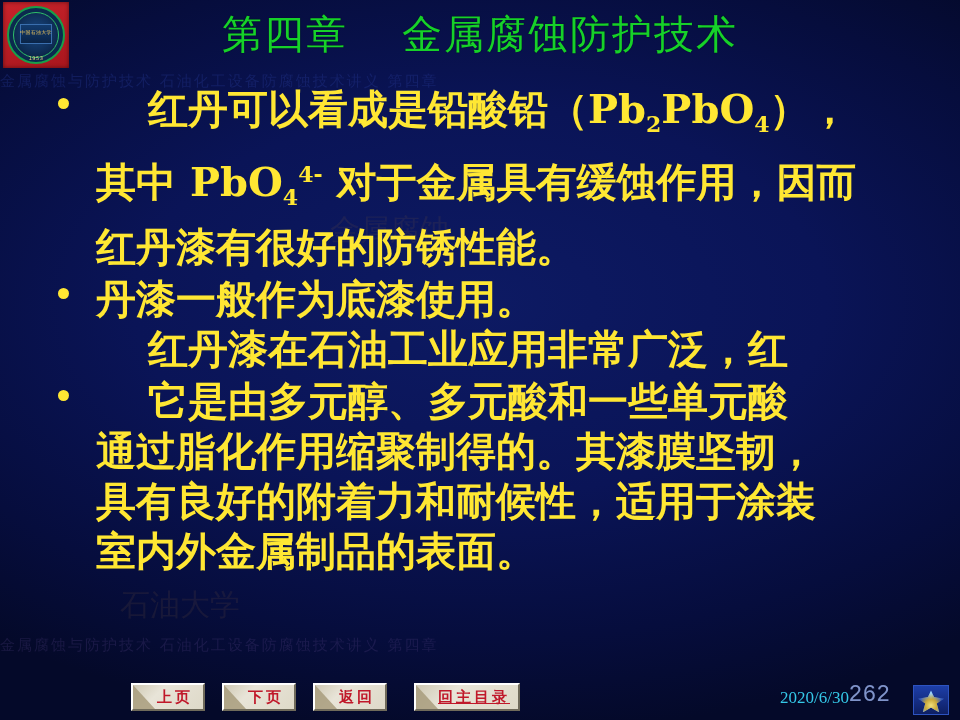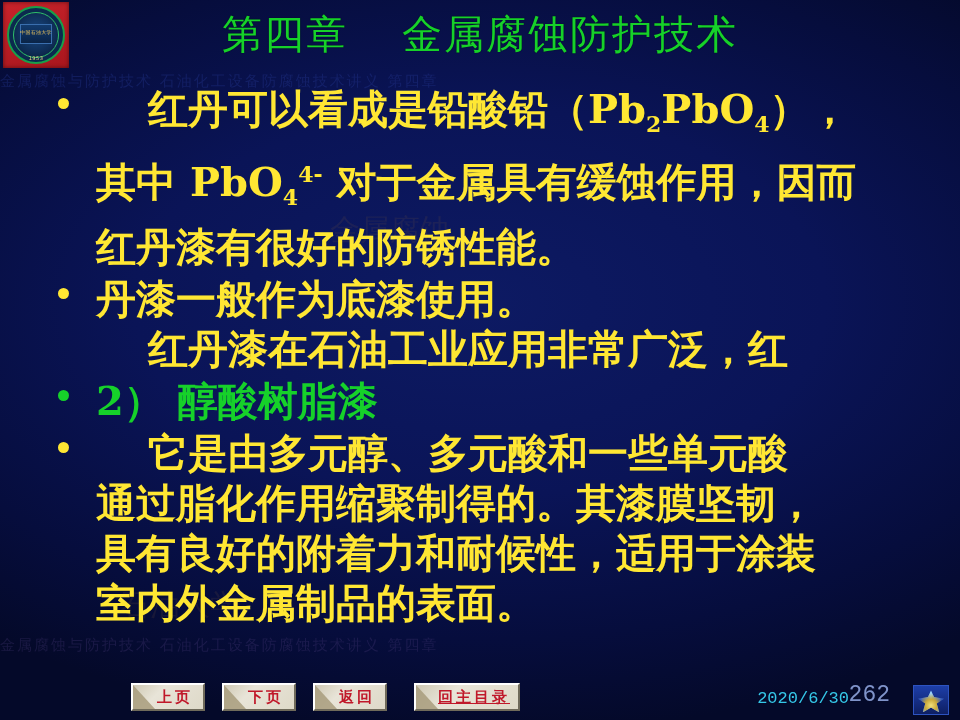--- a/index.html
+++ b/index.html
@@ -166,21 +166,21 @@
   #btn-prev { left: 131px; width: 74px; }
   #btn-next { left: 222px; width: 74px; }
   #btn-back { left: 313px; width: 74px; }
   #btn-home { left: 414px; width: 106px; text-decoration: underline; }
 
   #date {
     position: absolute;
     right: 103px; bottom: 12px;
     color: #35c8e8;
     font-size: 17px;
-    font-family: Liberation Mono, monospace;
+    font-family: Liberation Serif, serif;
   }
   #pageno {
     position: absolute;
     right: 62px; bottom: 12px;
     color: #7f93c9;
     font-size: 23px;
     font-family: Liberation Mono, monospace;
     text-align: center;
   }
   #corner-icon {
@@ -231,26 +231,20 @@
           <div class="ln y indent"><span>红丹可以看成是铅酸铅（</span><span class="chem">Pb</span><sub>2</sub><span class="chem">PbO</span><sub>4</sub><span>），</span></div>
           <div class="ln y"><span>其中  </span><span class="chem">PbO</span><sub>4</sub><sup>4-</sup><span> 对于金属具有缓蚀作用，因而</span></div>
           <div class="ln y"><span>红丹漆有很好的防锈性能。</span></div>
         </div>
       </div>
       <div class="blk">
         <div class="bullet y"></div>
         <div class="lines">
           <div class="ln y"><span>丹漆一般作为底漆使用。</span></div>
           <div class="ln y indent"><span>红丹漆在石油工业应用非常广泛，红</span></div>
-        </div>
-      </div>
-      <div class="blk">
-        <div class="bullet g"></div>
-        <div class="lines">
-          <div class="ln g"><span>2）  醇酸树脂漆</span></div>
         </div>
       </div>
       <div class="blk">
         <div class="bullet y"></div>
         <div class="lines">
           <div class="ln y indent"><span>它是由多元醇、多元酸和一些单元酸</span></div>
           <div class="ln y"><span>通过脂化作用缩聚制得的。其漆膜坚韧，</span></div>
           <div class="ln y"><span>具有良好的附着力和耐候性，适用于涂装</span></div>
           <div class="ln y"><span>室内外金属制品的表面。</span></div>
         </div>

